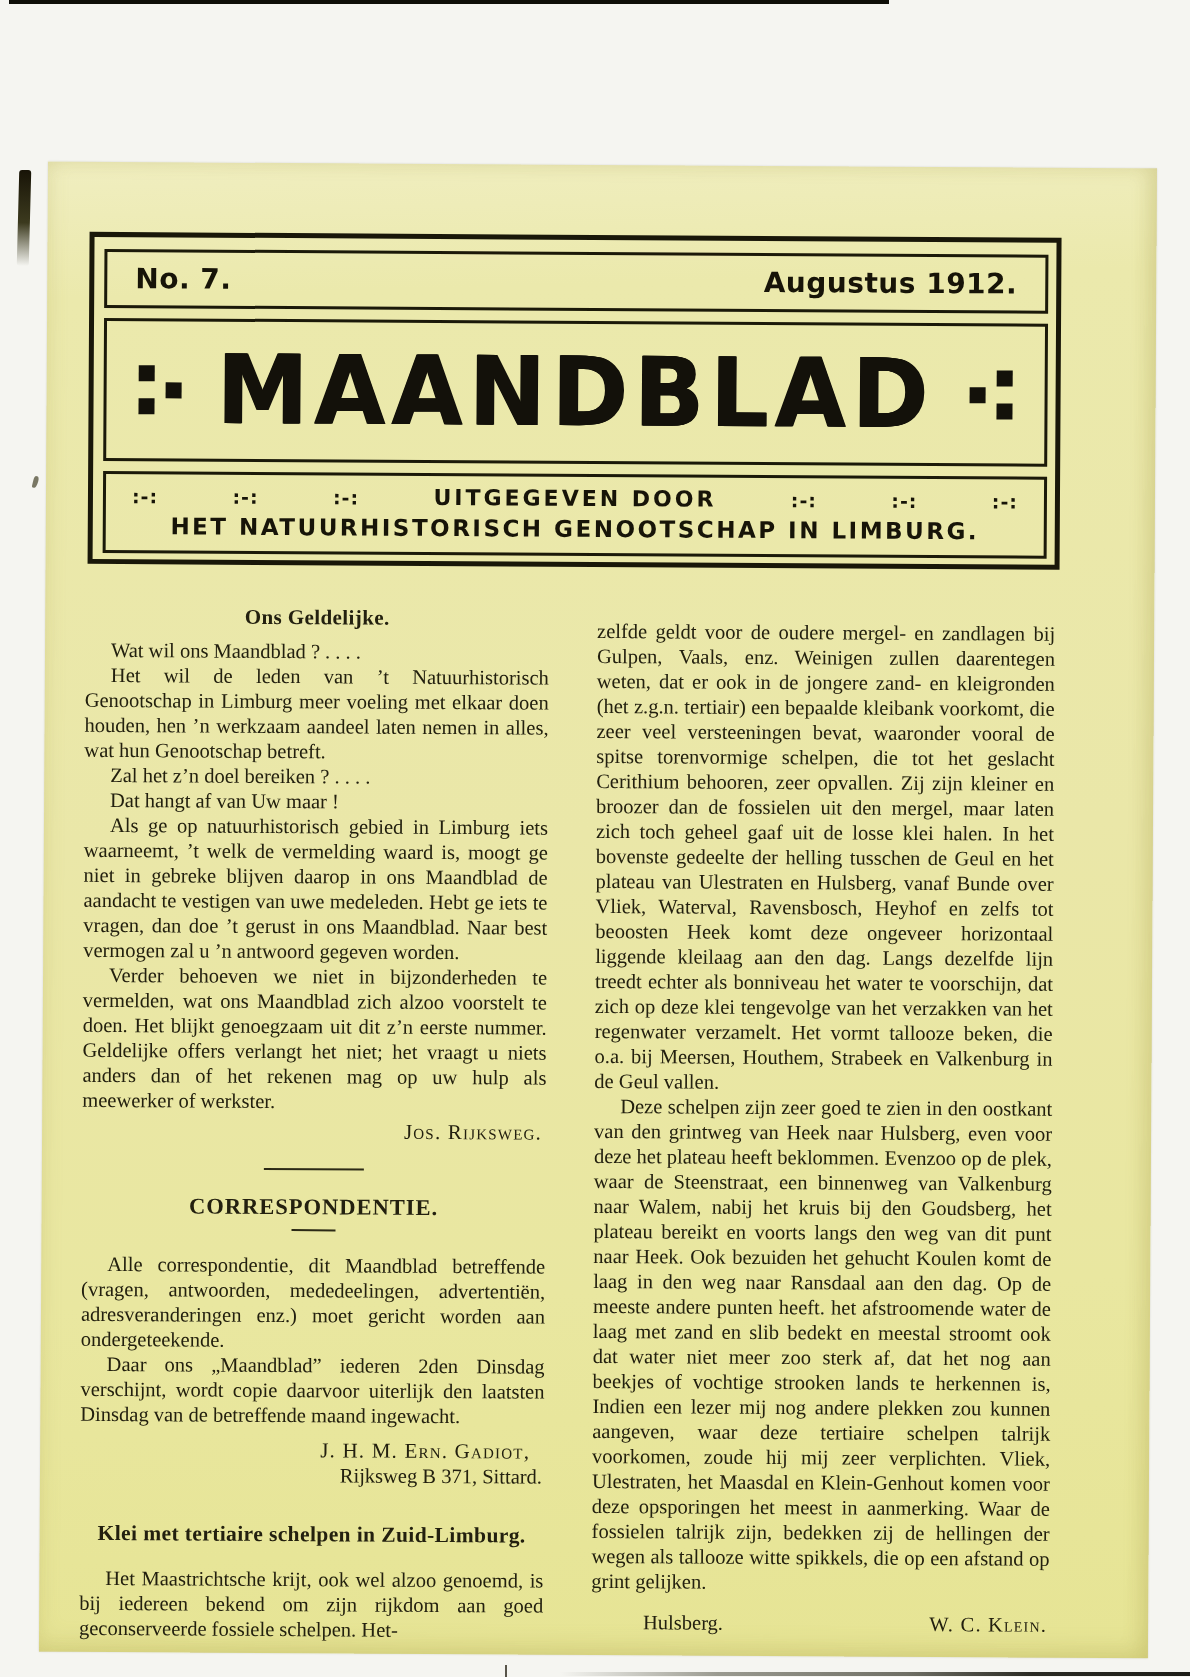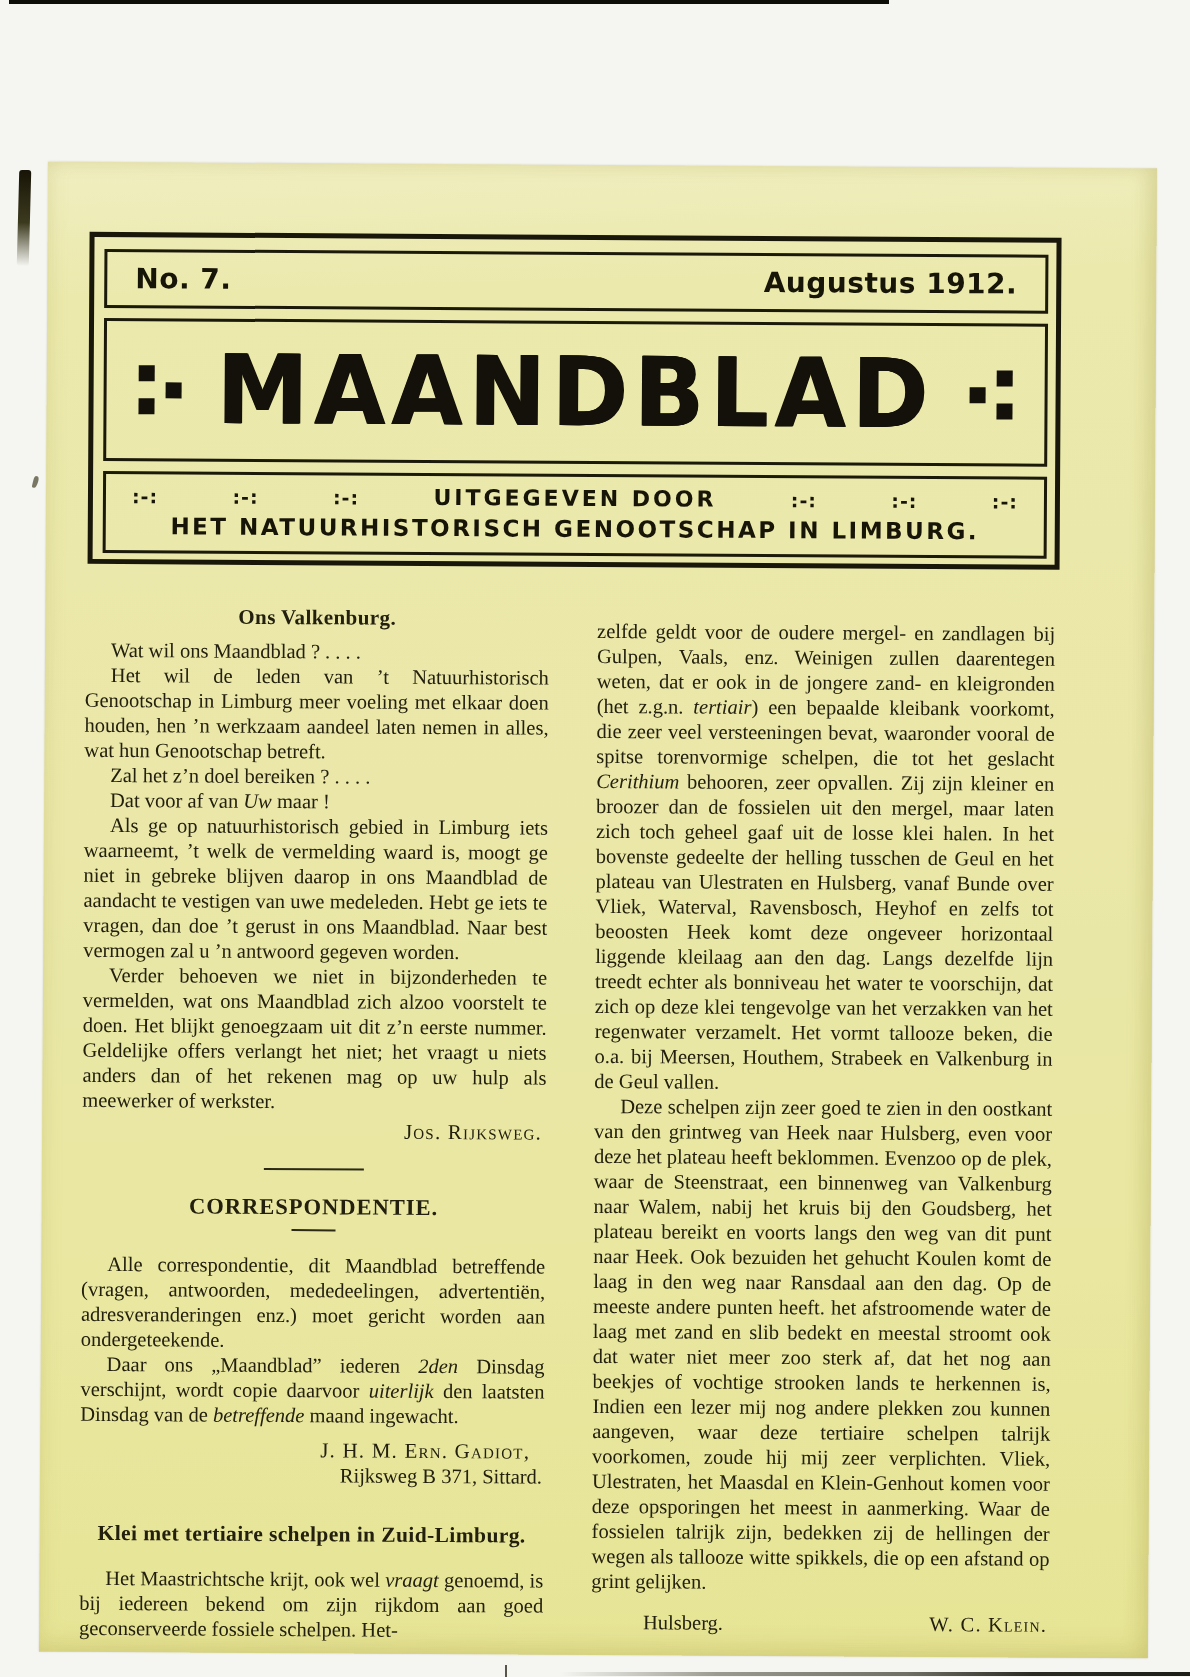--- a/index.html
+++ b/index.html
@@ -42,21 +42,21 @@
   .pub-line2{text-align:center;font-size:23px;letter-spacing:2.5px;margin-top:5px;white-space:nowrap;}
 
   
   .columns{display:flex;margin:40px 0 0 40px;color:#23200f;}
   .col{font-size:20.5px;line-height:25px;text-align:justify;}
   .col-left{width:464px;}
   .col-right{width:458px;margin-left:48px;padding-top:12px;}
 
   .para{text-indent:26px;margin:0;}
   .para.no-indent{text-indent:0;}
-  .italic{font-style:italic;}
+  .italic{}
   .smallcaps{font-variant:small-caps;letter-spacing:1.2px;}
 
   .article-heading{text-align:center;font-weight:bold;font-size:21px;letter-spacing:.4px;margin:0 0 9px;}
   [data-name="article-title-klei"]{margin:34px 0 20px;font-size:21.5px;}
   .section-heading{text-align:center;font-weight:bold;font-size:22.5px;letter-spacing:1px;margin:24px 0 0;}
   .divider{width:100px;border-top:2px solid #2c2a16;margin:22px auto 0;}
   .divider.small{width:44px;margin:10px auto 0;}
   [data-name="section-divider"]{margin-top:24px;}
   .signature{text-align:right;padding-right:4px;}
   [data-name="signature-cremers"]{margin-top:5px;font-size:21px;}
@@ -109,37 +109,37 @@
           <span data-name="ornament-icon">:-:</span>
           <span data-name="ornament-icon">:-:</span>
           <span data-name="ornament-icon">:-:</span>
         </div>
         <div class="pub-line2" data-name="publisher-name">HET NATUURHISTORISCH GENOOTSCHAP IN LIMBURG.</div>
       </div>
     </div>
 
     <div class="columns" data-name="body-columns">
       <div class="col col-left" id="col-left" data-name="column-left">
-          <div class="article-heading" data-name="article-title-ons-maandblad"><span>Ons Valkenburg.</span></div>
+          <div class="article-heading" data-name="article-title-ons-maandblad"><span>Ons Geldelijke.</span></div>
           <div class="para" data-name="paragraph"><span>Wat wil ons Maandblad ?  .  .  .  .</span></div>
           <div class="para" data-name="paragraph"><span>Het wil de leden van ’t Natuurhistorisch Genootschap in Limburg meer voeling met elkaar doen houden, hen ’n werkzaam aandeel laten nemen in alles, wat hun Genootschap betreft.</span></div>
           <div class="para" data-name="paragraph"><span>Zal het z’n doel bereiken ?  .  .  .  .</span></div>
-          <div class="para" data-name="paragraph"><span>Dat voor af van </span><span class="italic">Uw</span><span> maar !</span></div>
+          <div class="para" data-name="paragraph"><span>Dat hangt af van </span><span class="italic">Uw</span><span> maar !</span></div>
           <div class="para" data-name="paragraph"><span>Als ge op natuurhistorisch gebied in Limburg iets waarneemt, ’t welk de vermelding waard is, moogt ge niet in gebreke blijven daarop in ons Maandblad de aandacht te vestigen van uwe medeleden.  Hebt ge iets te vragen, dan doe ’t gerust in ons Maandblad.  Naar best vermogen zal u ’n antwoord gegeven worden.</span></div>
           <div class="para" data-name="paragraph"><span>Verder behoeven we niet in bijzonderheden te vermelden, wat ons Maandblad zich alzoo voorstelt te doen.  Het blijkt genoegzaam uit dit z’n eerste nummer.  Geldelijke offers verlangt het niet; het vraagt u niets anders dan of het rekenen mag op uw hulp als meewerker of werkster.</span></div>
           <div class="signature" data-name="signature-cremers"><span class="smallcaps">Jos. Rijksweg.</span></div>
           <div class="divider" data-name="section-divider"></div>
           <div class="section-heading" data-name="section-heading-correspondentie"><span>CORRESPONDENTIE.</span></div>
           <div class="divider small" data-name="section-heading-divider"></div>
           <div class="para" data-name="paragraph-alle-correspondentie"><span>Alle correspondentie, dit Maandblad betreffende (vragen, antwoorden, mededeelingen, advertentiën, adresveranderingen enz.) moet gericht worden aan ondergeteekende.</span></div>
           <div class="para" data-name="paragraph"><span>Daar ons „Maandblad” iederen </span><span class="italic">2den</span><span> Dinsdag verschijnt, wordt copie daarvoor </span><span class="italic">uiterlijk</span><span> den laatsten Dinsdag van de </span><span class="italic">betreffende</span><span> maand ingewacht.</span></div>
           <div class="signature" data-name="signature-gadiot"><span class="smallcaps">J. H. M. Ern. Gadiot,</span></div>
           <div class="signature-sub" data-name="signature-address"><span>Rijksweg B 371, Sittard.</span></div>
           <div class="article-heading" data-name="article-title-klei"><span>Klei met tertiaire schelpen in Zuid-Limburg.</span></div>
-          <div class="para" data-name="paragraph"><span>Het Maastrichtsche krijt, ook wel </span><span class="italic">vraagt</span><span> genoemd, is bij iedereen bekend om zijn rijkdom aan goed geconserveerde fossiele schelpen.  Het-</span></div>
+          <div class="para" data-name="paragraph"><span>Het Maastrichtsche krijt, ook wel </span><span class="italic">alzoo</span><span> genoemd, is bij iedereen bekend om zijn rijkdom aan goed geconserveerde fossiele schelpen.  Het-</span></div>
         </div>
       <div class="col col-right" id="col-right" data-name="column-right">
           <div class="para no-indent" data-name="paragraph"><span>zelfde geldt voor de oudere mergel- en zandlagen bij Gulpen, Vaals, enz.  Weinigen zullen daarentegen weten, dat er ook in de jongere zand- en kleigronden (het z.g.n. </span><span class="italic">tertiair</span><span>) een bepaalde kleibank voorkomt, die zeer veel versteeningen bevat, waaronder vooral de spitse torenvormige schelpen, die tot het geslacht </span><span class="italic">Cerithium</span><span> behooren, zeer opvallen.  Zij zijn kleiner en broozer dan de fossielen uit den mergel, maar laten zich toch geheel gaaf uit de losse klei halen.  In het bovenste gedeelte der helling tusschen de Geul en het plateau van Ulestraten en Hulsberg, vanaf Bunde over Vliek, Waterval, Ravensbosch, Heyhof en zelfs tot beoosten Heek komt deze ongeveer horizontaal liggende kleilaag aan den dag. Langs dezelfde lijn treedt echter als bonniveau het water te voorschijn, dat zich op deze klei tengevolge van het verzakken van het regenwater verzamelt.  Het vormt tallooze beken, die o.a. bij Meersen, Houthem, Strabeek en Valkenburg in de Geul vallen.</span></div>
           <div class="para" data-name="paragraph"><span>Deze schelpen zijn zeer goed te zien in den oostkant van den grintweg van Heek naar Hulsberg, even voor deze het plateau heeft beklommen.  Evenzoo op de plek, waar de Steenstraat, een binnenweg van Valkenburg naar Walem, nabij het kruis bij den Goudsberg, het plateau bereikt en voorts langs den weg van dit punt naar Heek. Ook bezuiden het gehucht Koulen komt de laag in den weg naar Ransdaal aan den dag.  Op de meeste andere punten heeft. het afstroomende water de laag met zand en slib bedekt en meestal stroomt ook dat water niet meer zoo sterk af, dat het nog aan beekjes of vochtige strooken lands te herkennen is,  Indien een lezer mij nog andere plekken zou kunnen aangeven, waar deze tertiaire schelpen talrijk voorkomen, zoude hij mij zeer verplichten.  Vliek, Ulestraten, het Maasdal en Klein-Genhout komen voor deze opsporingen het meest in aanmerking.  Waar de fossielen talrijk zijn, bedekken zij de hellingen der wegen als tallooze witte spikkels, die op een afstand op grint gelijken.</span></div>
           <div class="sig-row" data-name="closing-signature-row">
             <span data-name="closing-place">Hulsberg.</span>
             <span class="smallcaps" data-name="closing-author">W. C. Klein.</span>
           </div>
         </div>
     </div>

